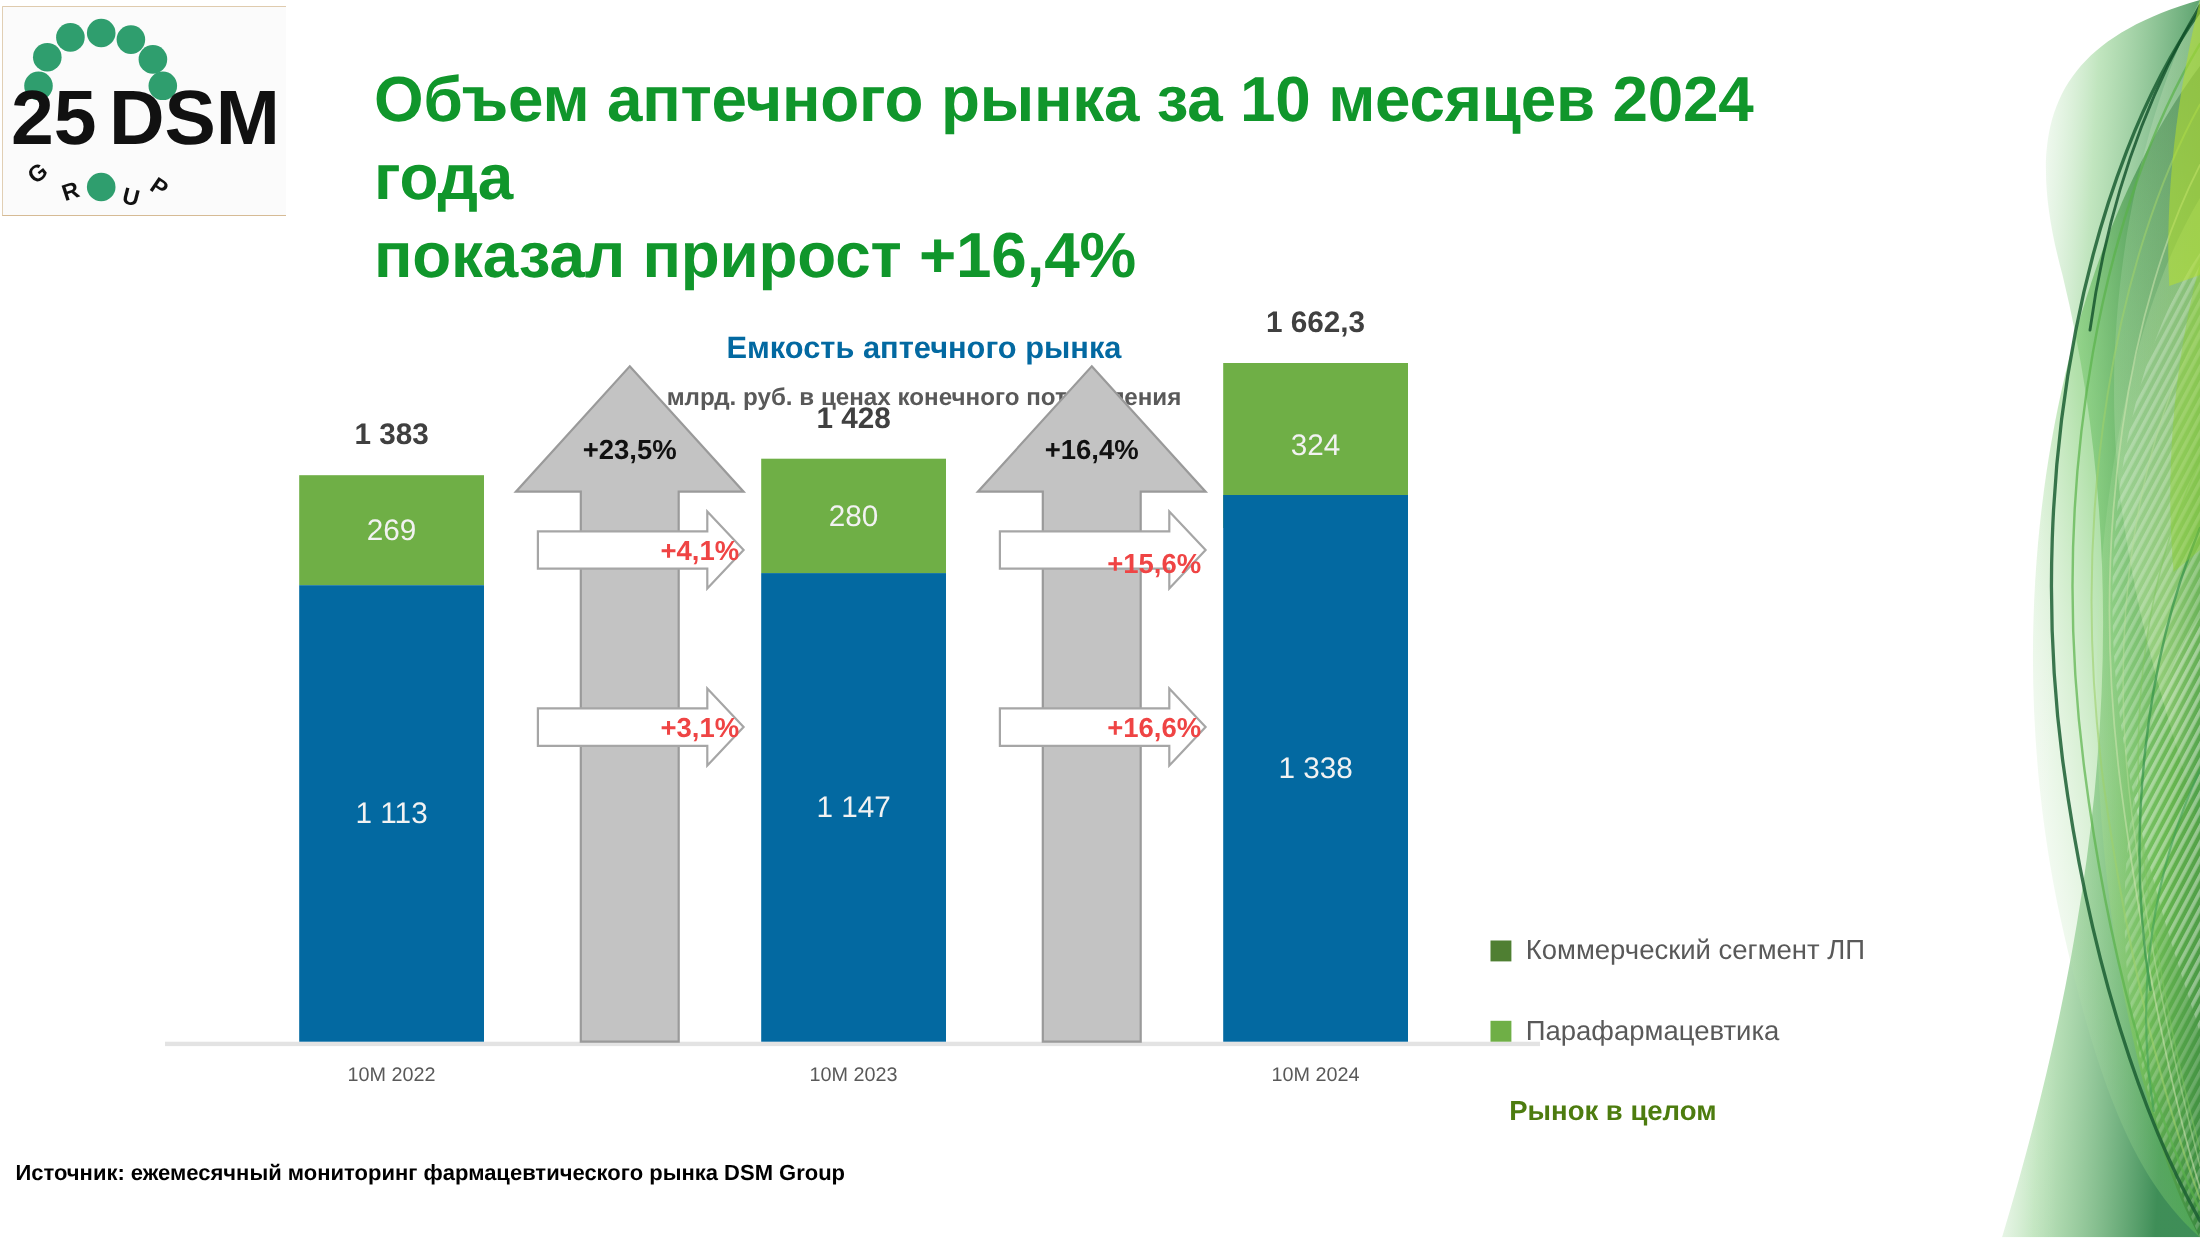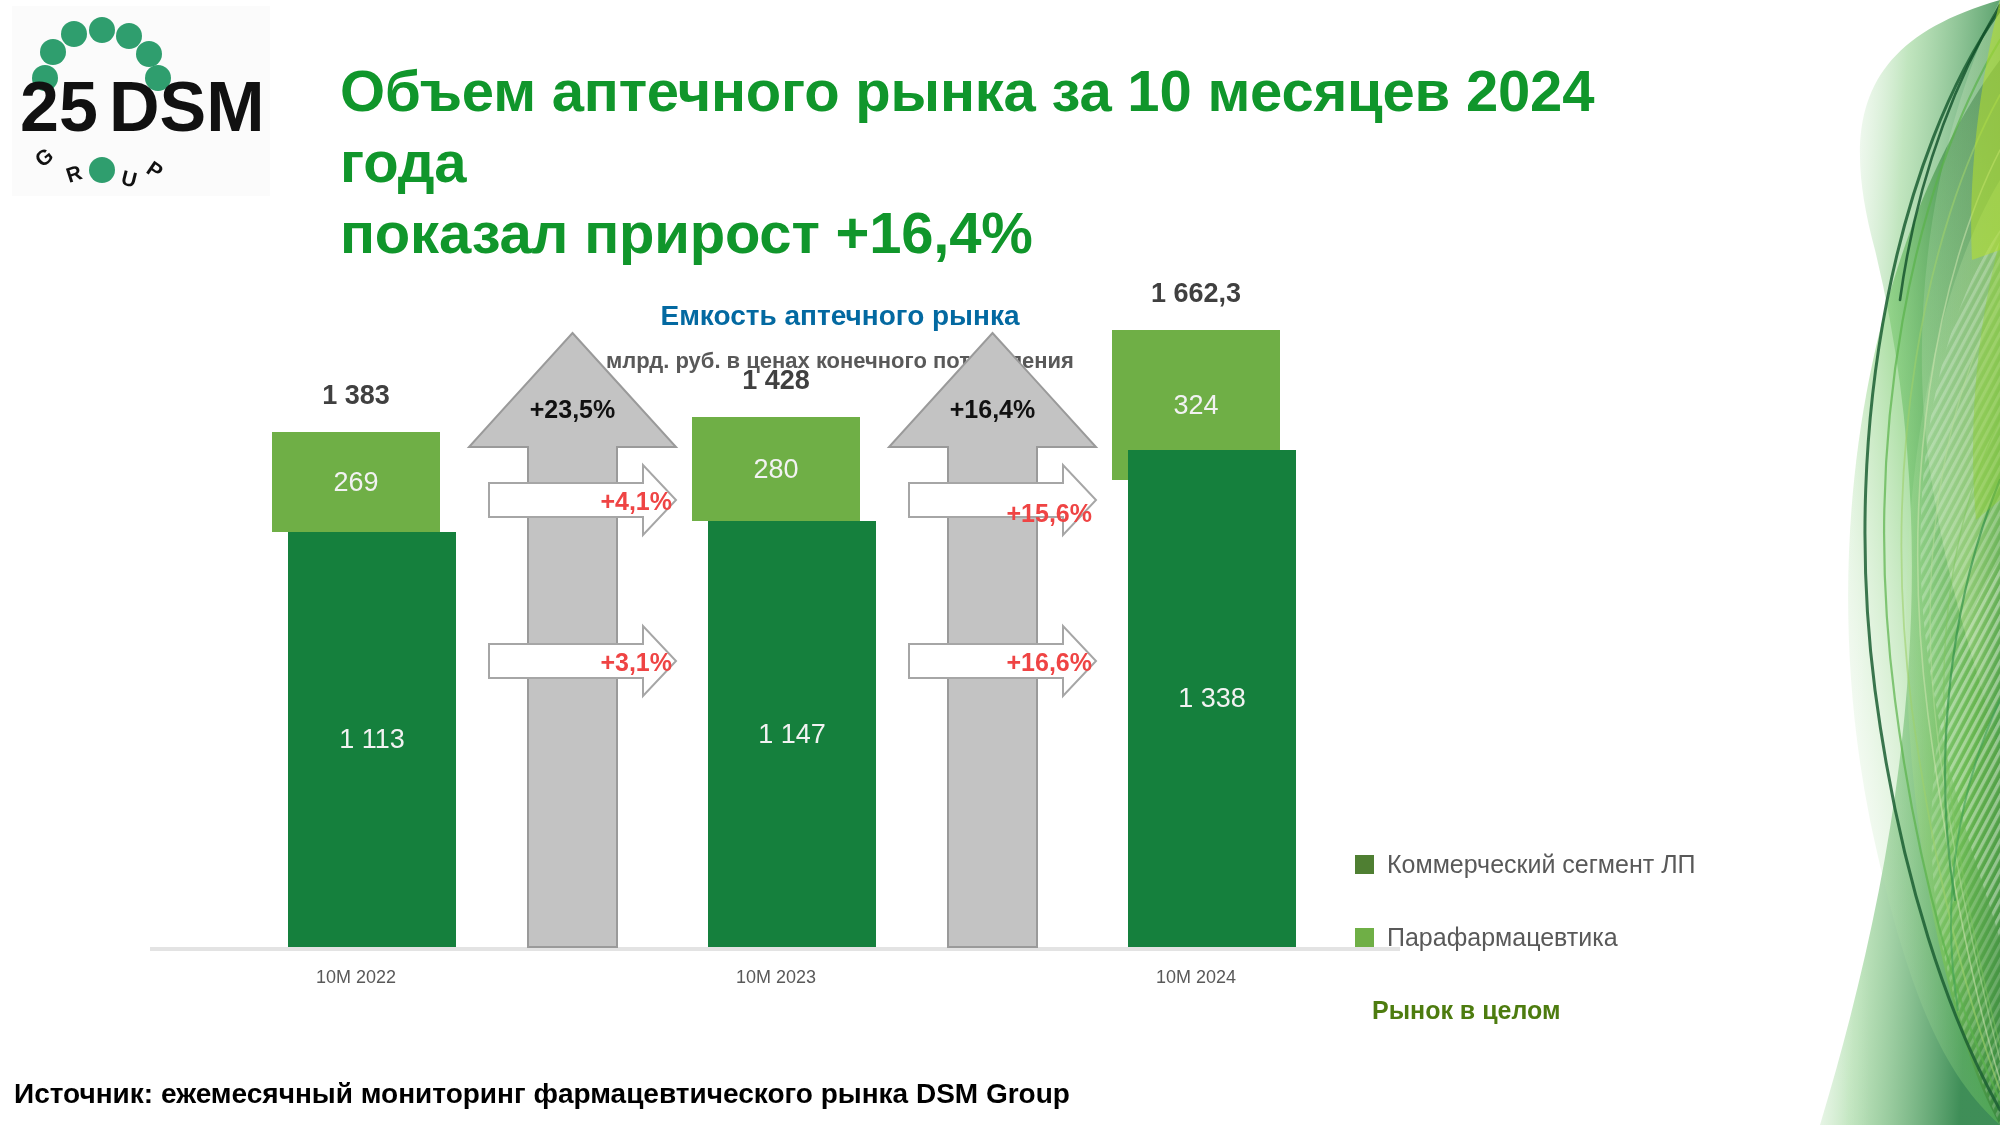--- a/index.html
+++ b/index.html
@@ -15,21 +15,21 @@
     position: relative;
     width: 2000px;
     height: 1125px;
     background: #ffffff;
     overflow: hidden;
   }
 
   
   #logo-box {
     position: absolute;
-    left: 12px;
+    left: 2px;
     top: 6px;
     width: 258px;
     height: 190px;
     background: #a16207;
   }
   #logo-svg { display: block; }
 
   
   #headline {
     position: absolute;
@@ -99,27 +99,26 @@
     color: #f2f2f2;
     display: flex;
     align-items: center;
     justify-content: center;
     font-size: 27px;
   }
   .seg-bot {
     position: absolute;
     left: 0;
     width: 100%;
-    background: #15803d;
+    background: #0369a1;
     color: #f2f2f2;
     display: flex;
     align-items: center;
     justify-content: center;
     font-size: 27px;
-    margin-left: 16px;
   }
   .bar-total {
     position: absolute;
     width: 100%;
     text-align: center;
     font-size: 27px;
     font-weight: bold;
     color: #404040;
   }
   .x-label {
@@ -177,22 +176,22 @@
     margin-left: 17px;
     font-size: 25px;
     font-weight: bold;
     color: #4d7c0f;
   }
 
   
   #source {
     position: absolute;
     left: 14px;
-    top: 1078px;
-    font-size: 28px;
+    top: 1056px;
+    font-size: 20px;
     font-weight: bold;
     color: #000000;
   }
 
   
   #deco {
     position: absolute;
     right: 0;
     top: 0;
     width: 300px;

